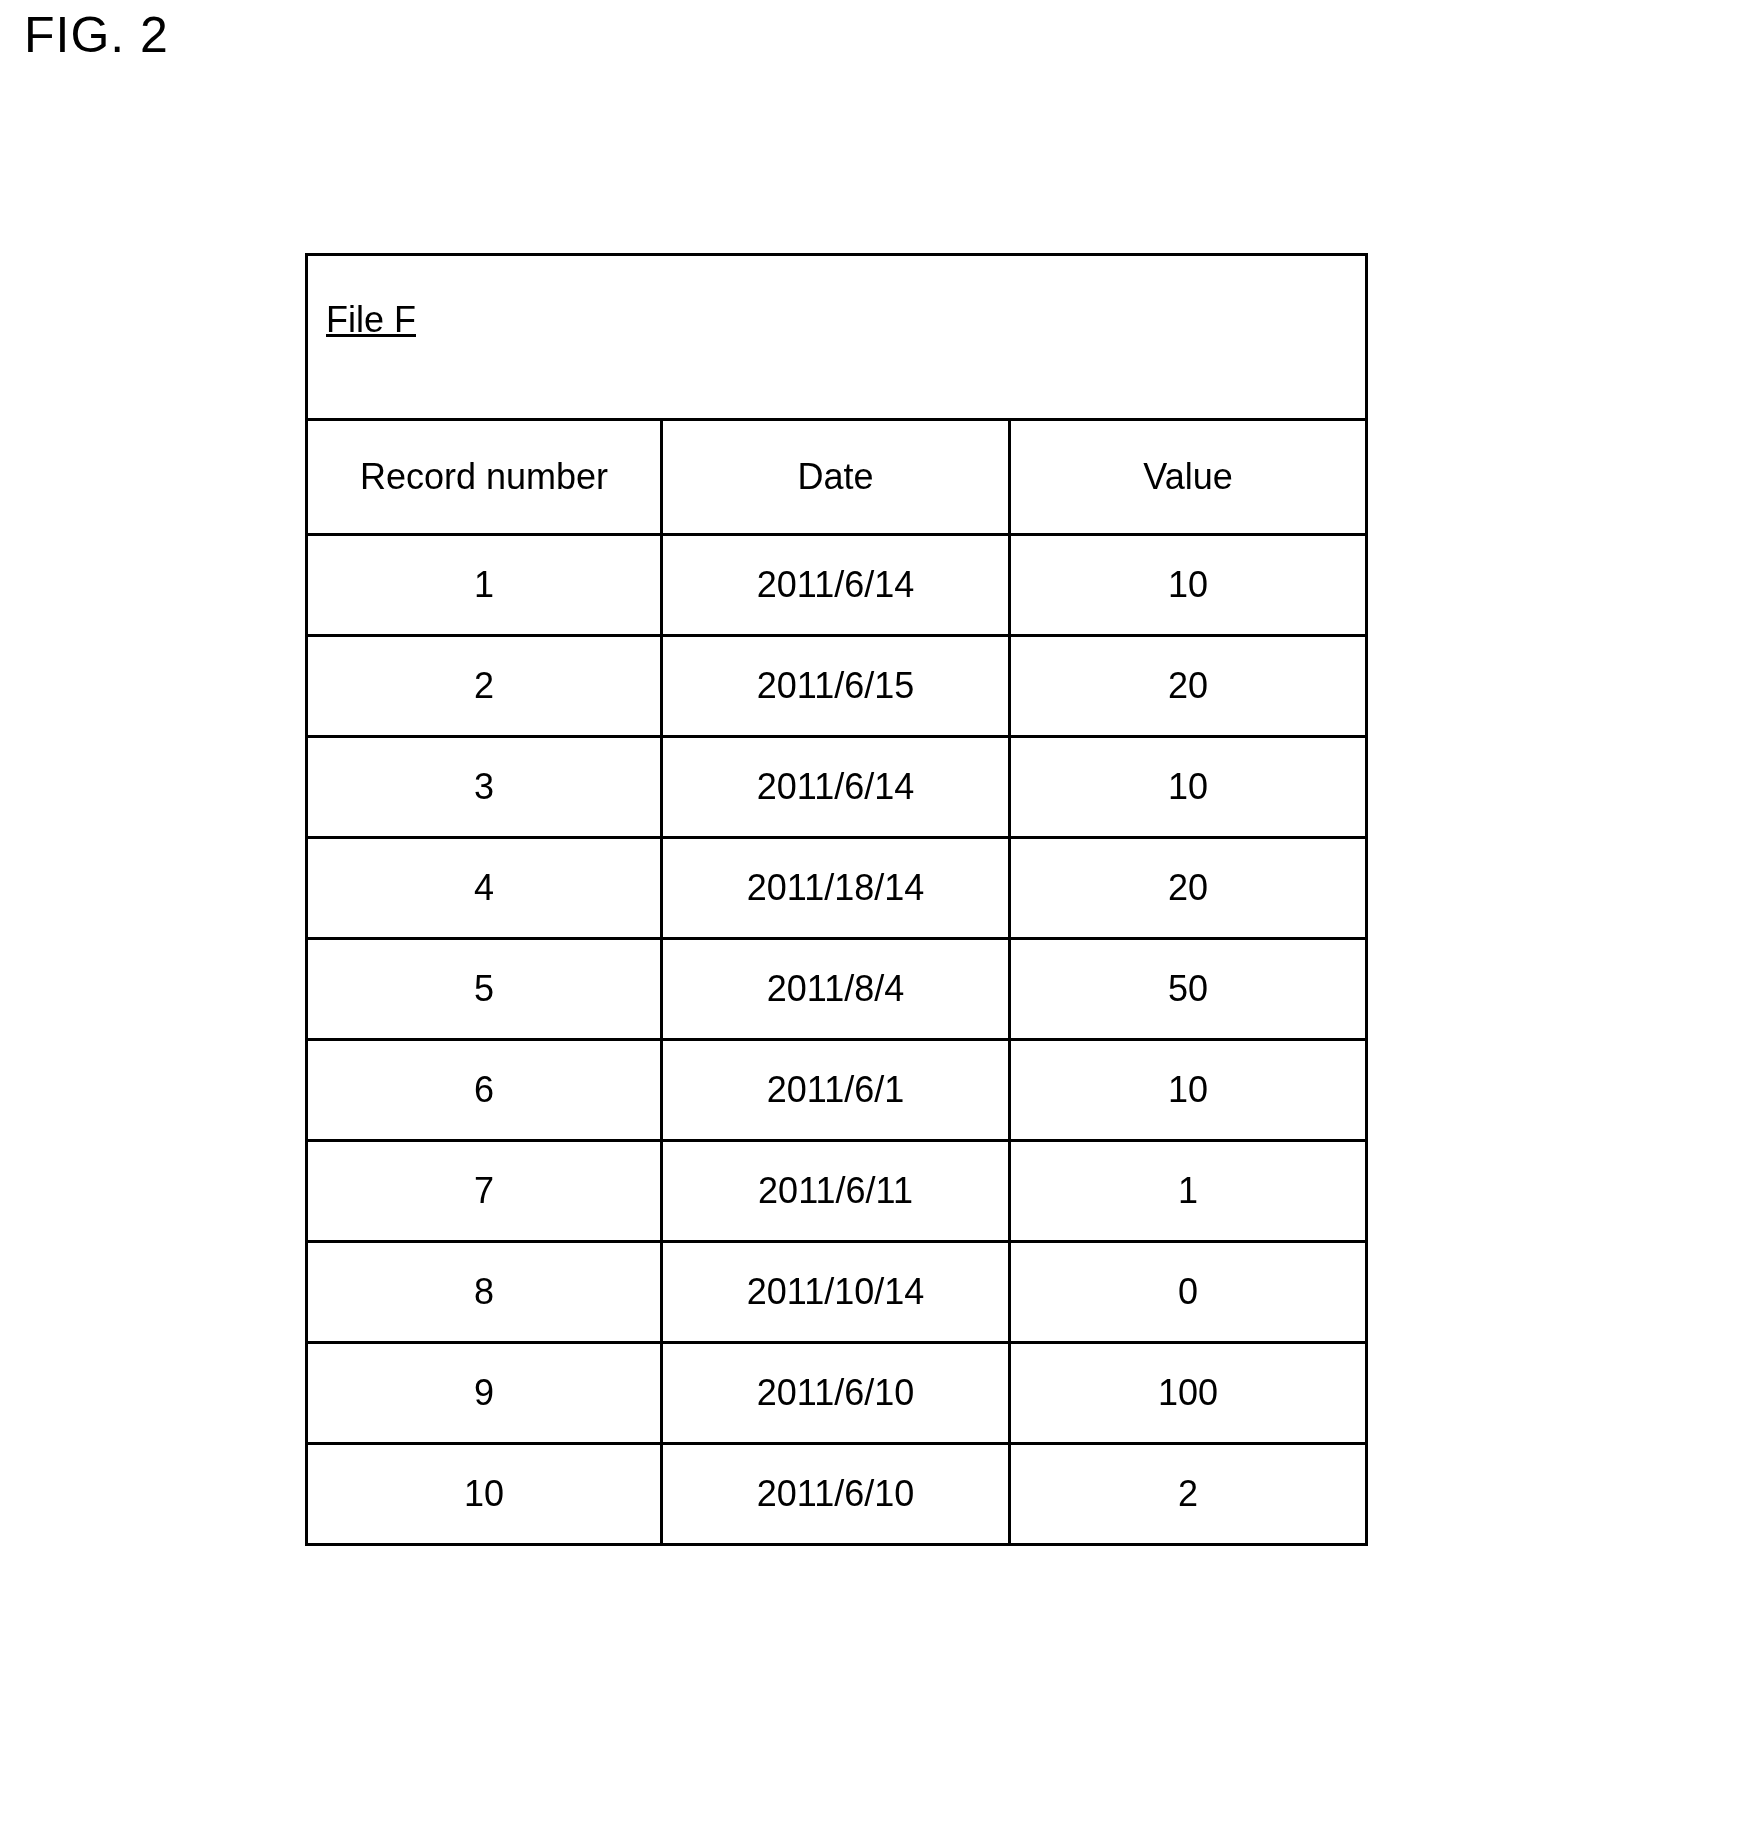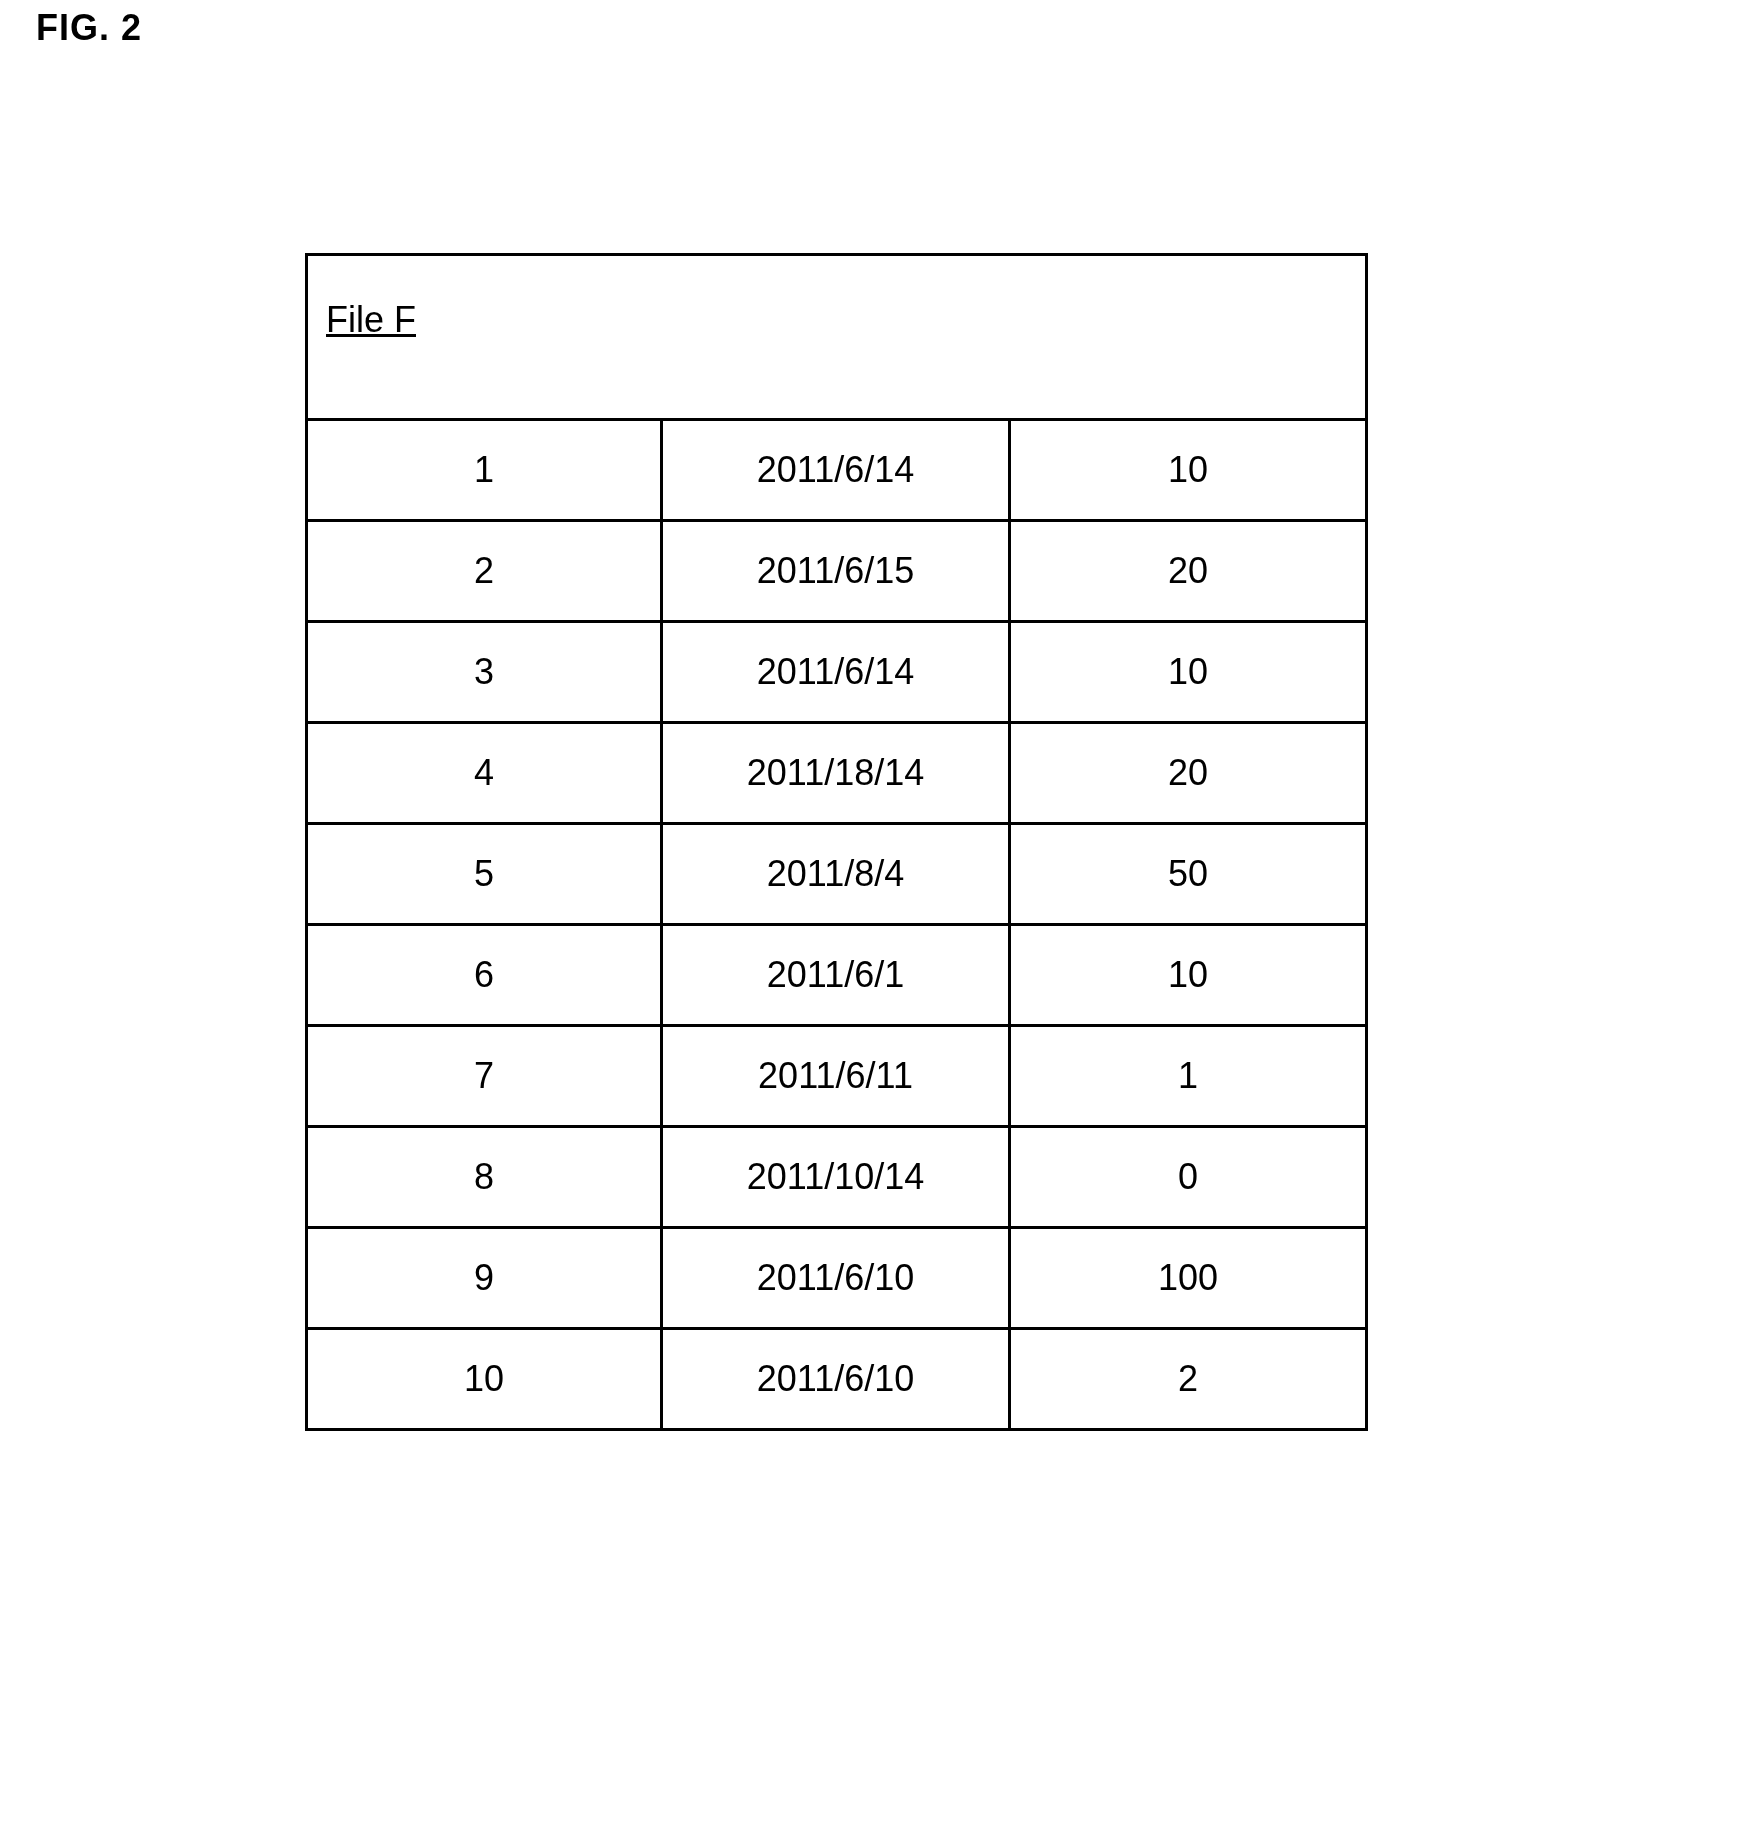--- a/index.html
+++ b/index.html
@@ -11,24 +11,24 @@
     width: 1751px;
     height: 1833px;
     position: relative;
     font-family: "Liberation Sans", sans-serif;
     color: #000000;
     overflow: hidden;
   }
 
   #fig-label {
     position: absolute;
-    left: 36px;
+    left: 24px;
     top: 8px;
-    font-size: 36px;
-    font-weight: 700;
+    font-size: 50px;
+    font-weight: 400;
     letter-spacing: 1px;
     line-height: 1.1;
     white-space: nowrap;
   }
 
   #file-table {
     position: absolute;
     left: 305px;
     top: 253px;
     width: 1060px;
@@ -85,20 +85,25 @@
     <col class="col-rec">
     <col class="col-date">
     <col class="col-val">
   </colgroup>
   <tbody>
     <tr>
       <td class="title-cell" colspan="3">
           <span class="title-inner">File F</span>
         </td>
     </tr>
+    <tr>
+      <td class="head-cell">Record number</td>
+      <td class="head-cell">Date</td>
+      <td class="head-cell">Value</td>
+    </tr>
 
     <tr>
       <td class="data-cell">1</td>
       <td class="data-cell">2011/6/14</td>
       <td class="data-cell">10</td>
     </tr>
     <tr>
       <td class="data-cell">2</td>
       <td class="data-cell">2011/6/15</td>
       <td class="data-cell">20</td>

